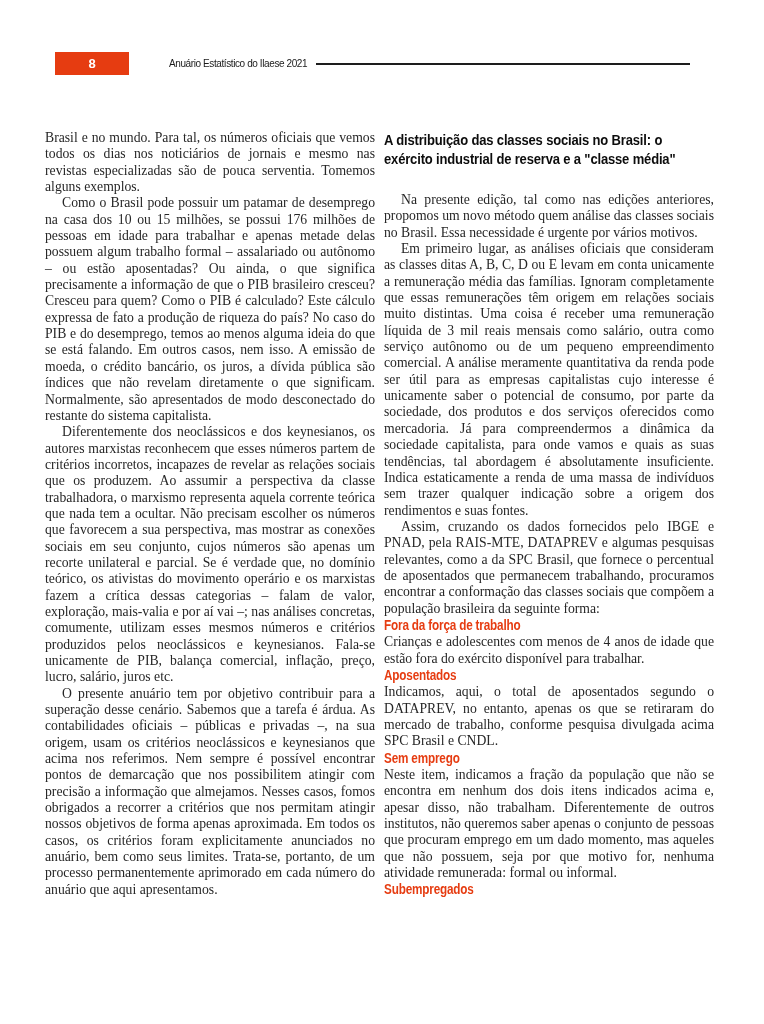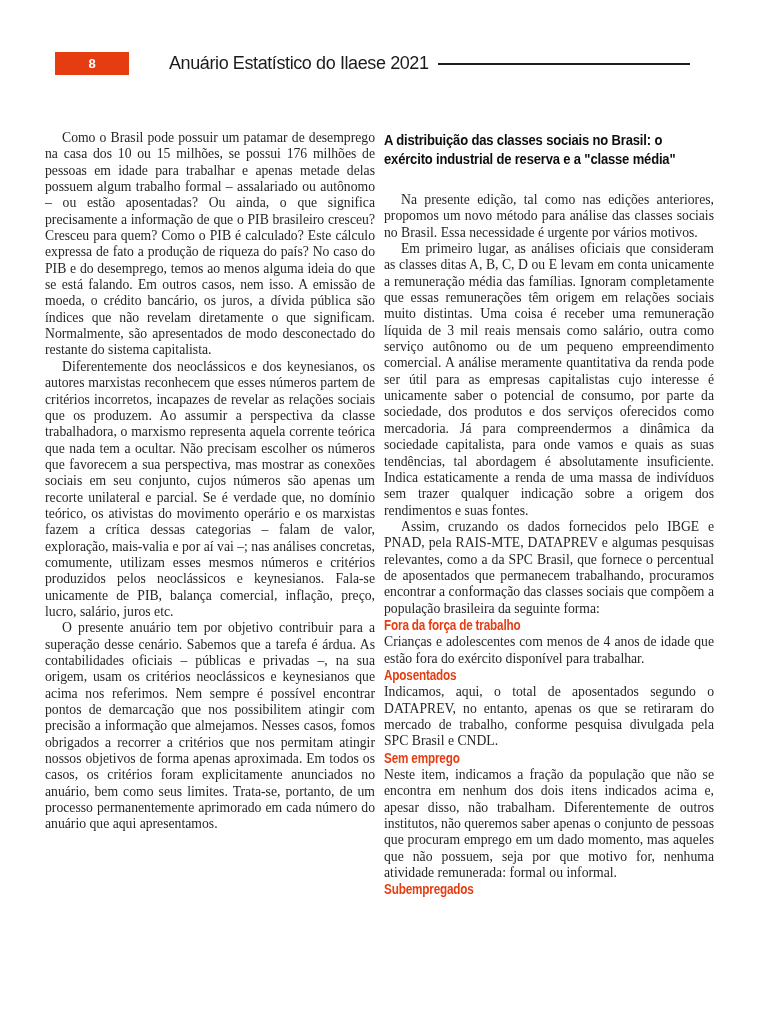--- a/index.html
+++ b/index.html
@@ -25,21 +25,21 @@
   }
   .pagenum-box span {
     color: #ffffff;
     font-family: "Liberation Sans", sans-serif;
     font-weight: 700; font-size: 13px;
     transform: scaleY(1.05);
   }
   .header-title {
     margin-left: 40px;
     font-family: "Liberation Sans", sans-serif;
-    font-size: 18px; font-weight: 400;
+    font-size: 10px; font-weight: 400;
     letter-spacing: -0.4px;
     color: #1b1b1b;
     white-space: nowrap;
     flex: 0 0 auto;
   }
   .header-rule {
     flex: 1 1 auto;
     height: 2px; background: #1d1d1d;
     margin-left: 9px; margin-right: 24px;
   }
@@ -104,37 +104,38 @@
     <div class="pagenum-box">
       <span>8</span>
     </div>
     <div class="header-title">Anuário Estatístico do Ilaese 2021</div>
     <div class="header-rule"></div>
   </header>
 
   <main class="columns">
 
     <section class="col">
+      <p class="noindent">Brasil e no mundo. Para tal, os números oficiais que vemos todos os dias nos noticiários de jornais e mesmo nas revistas especializadas são de pouca serventia. Tomemos alguns exemplos.</p>
       <p class="indent">Como o Brasil pode possuir um patamar de desemprego na casa dos 10 ou 15 milhões, se possui 176 milhões de pessoas em idade para trabalhar e apenas metade delas possuem algum trabalho formal – assalariado ou autônomo – ou estão aposentadas? Ou ainda, o que significa precisamente a informação de que o PIB brasileiro cresceu? Cresceu para quem? Como o PIB é calculado? Este cálculo expressa de fato a produção de riqueza do país? No caso do PIB e do desemprego, temos ao menos alguma ideia do que se está falando. Em outros casos, nem isso. A emissão de moeda, o crédito bancário, os juros, a dívida pública são índices que não revelam diretamente o que significam. Normalmente, são apresentados de modo desconectado do restante do sistema capitalista.</p>
       <p class="indent">Diferentemente dos neoclássicos e dos keynesianos, os autores marxistas reconhecem que esses números partem de critérios incorretos, incapazes de revelar as relações sociais que os produzem. Ao assumir a perspectiva da classe trabalhadora, o marxismo representa aquela corrente teórica que nada tem a ocultar. Não precisam escolher os números que favorecem a sua perspectiva, mas mostrar as conexões sociais em seu conjunto, cujos números são apenas um recorte unilateral e parcial. Se é verdade que, no domínio teórico, os ativistas do movimento operário e os marxistas fazem a crítica dessas categorias – falam de valor, exploração, mais-valia e por aí vai –; nas análises concretas, comumente, utilizam esses mesmos números e critérios produzidos pelos neoclássicos e keynesianos. Fala-se unicamente de PIB, balança comercial, inflação, preço, lucro, salário, juros etc.</p>
       <p class="indent">O presente anuário tem por objetivo contribuir para a superação desse cenário. Sabemos que a tarefa é árdua. As contabilidades oficiais – públicas e privadas –, na sua origem, usam os critérios neoclássicos e keynesianos que acima nos referimos. Nem sempre é possível encontrar pontos de demarcação que nos possibilitem atingir com precisão a informação que almejamos. Nesses casos, fomos obrigados a recorrer a critérios que nos permitam atingir nossos objetivos de forma apenas aproximada. Em todos os casos, os critérios foram explicitamente anunciados no anuário, bem como seus limites. Trata-se, portanto, de um processo permanentemente aprimorado em cada número do anuário que aqui apresentamos.</p>
     </section>
 
     <section class="col">
       <h2 class="article-heading">A distribuição das classes sociais no Brasil: o exército industrial de reserva e a "classe média"</h2>
 
-      <p class="indent">Na presente edição, tal como nas edições anteriores, propomos um novo método para análise das classes sociais no Brasil. Essa necessidade é urgente por vários motivos.</p>
+      <p class="indent">Na presente edição, tal como nas edições anteriores, propomos um novo método quem análise das classes sociais no Brasil. Essa necessidade é urgente por vários motivos.</p>
       <p class="indent">Em primeiro lugar, as análises oficiais que consideram as classes ditas A, B, C, D ou E levam em conta unicamente a remuneração média das famílias. Ignoram completamente que essas remunerações têm origem em relações sociais muito distintas. Uma coisa é receber uma remuneração líquida de 3 mil reais mensais como salário, outra como serviço autônomo ou de um pequeno empreendimento comercial. A análise meramente quantitativa da renda pode ser útil para as empresas capitalistas cujo interesse é unicamente saber o potencial de consumo, por parte da sociedade, dos produtos e dos serviços oferecidos como mercadoria. Já para compreendermos a dinâmica da sociedade capitalista, para onde vamos e quais as suas tendências, tal abordagem é absolutamente insuficiente. Indica estaticamente a renda de uma massa de indivíduos sem trazer qualquer indicação sobre a origem dos rendimentos e suas fontes.</p>
       <p class="indent">Assim, cruzando os dados fornecidos pelo IBGE e PNAD, pela RAIS-MTE, DATAPREV e algumas pesquisas relevantes, como a da SPC Brasil, que fornece o percentual de aposentados que permanecem trabalhando, procuramos encontrar a conformação das classes sociais que compõem a população brasileira da seguinte forma:</p>
 
       <h3 class="subheading">Fora da força de trabalho</h3>
       <p class="noindent">Crianças e adolescentes com menos de 4 anos de idade que estão fora do exército disponível para trabalhar.</p>
 
       <h3 class="subheading">Aposentados</h3>
-      <p class="noindent">Indicamos, aqui, o total de aposentados segundo o DATAPREV, no entanto, apenas os que se retiraram do mercado de trabalho, conforme pesquisa divulgada pela SPC Brasil e CNDL.</p>
+      <p class="noindent">Indicamos, aqui, o total de aposentados segundo o DATAPREV, no entanto, apenas os que se retiraram do mercado de trabalho, conforme pesquisa divulgada acima SPC Brasil e CNDL.</p>
 
       <h3 class="subheading">Sem emprego</h3>
       <p class="noindent">Neste item, indicamos a fração da população que não se encontra em nenhum dos dois itens indicados acima e, apesar disso, não trabalham. Diferentemente de outros institutos, não queremos saber apenas o conjunto de pessoas que procuram emprego em um dado momento, mas aqueles que não possuem, seja por que motivo for, nenhuma atividade remunerada: formal ou informal.</p>
 
       <h3 class="subheading">Subempregados</h3>
     </section>
 
   </main>
 </div>
 

